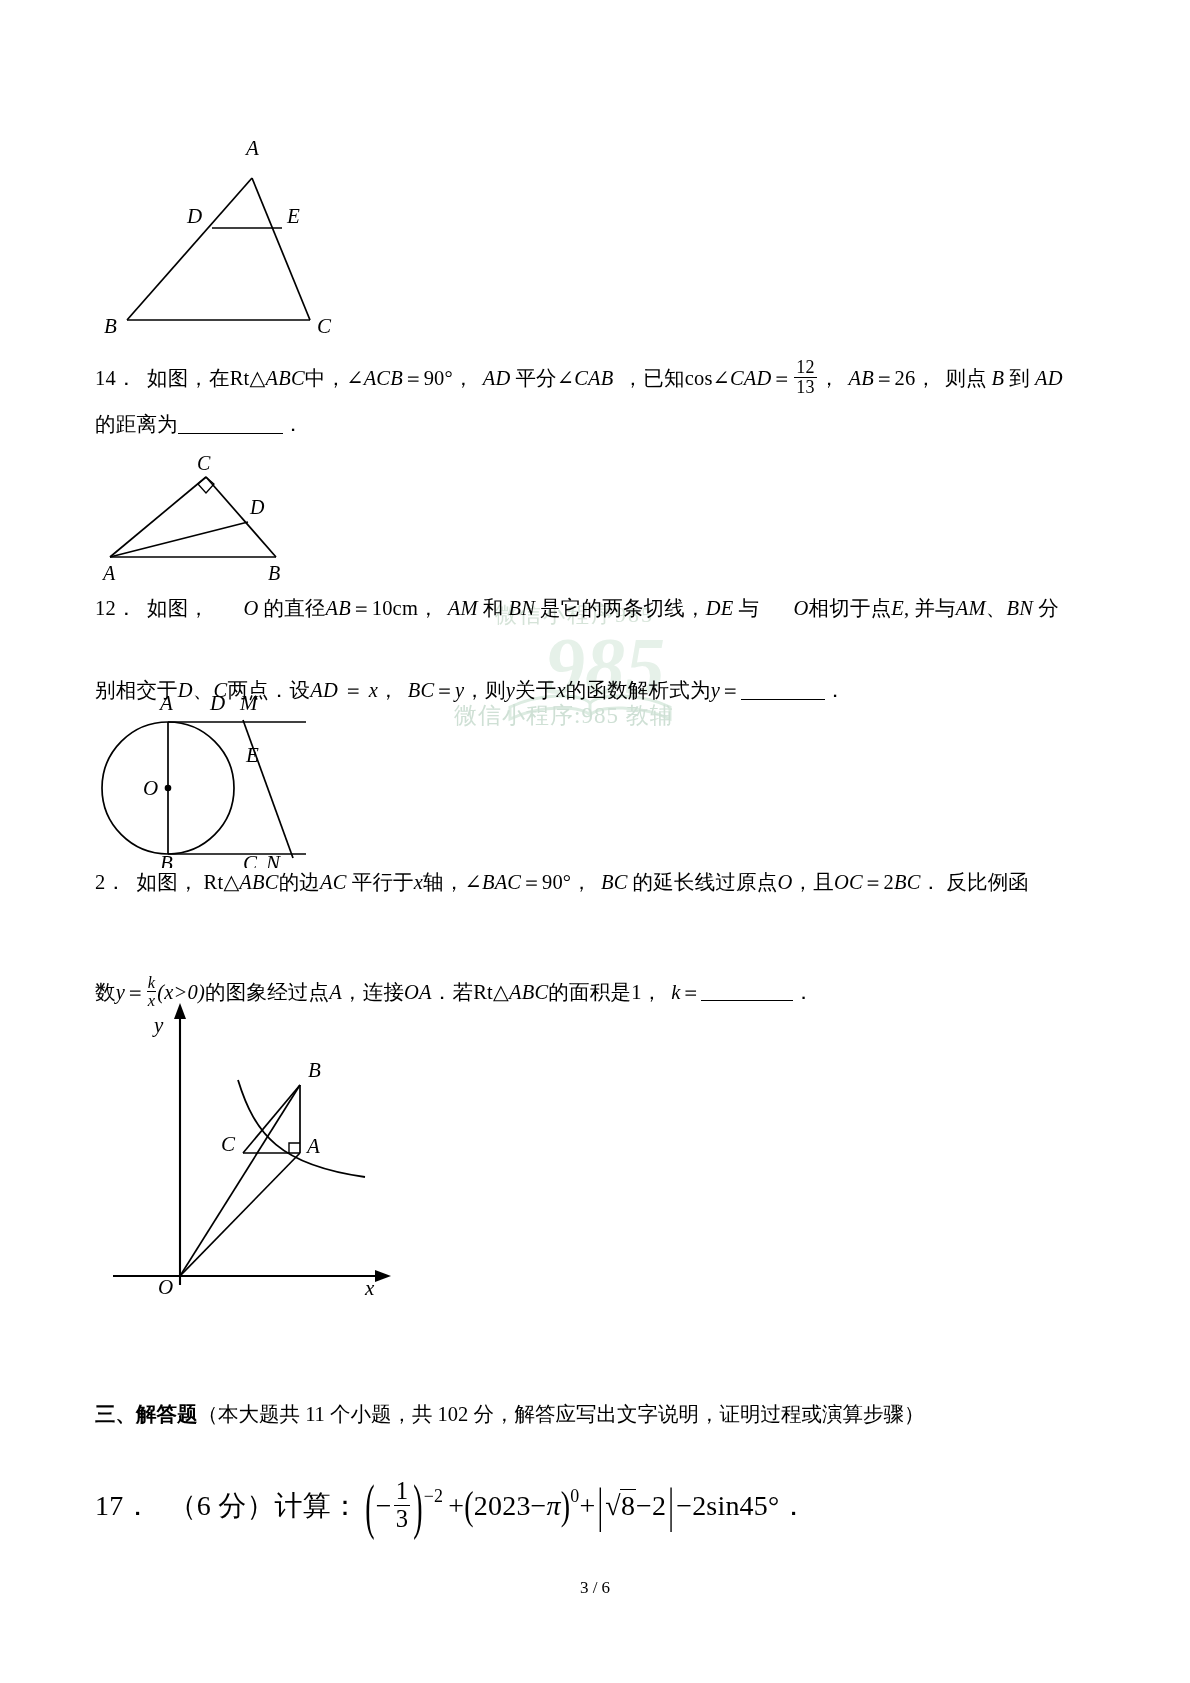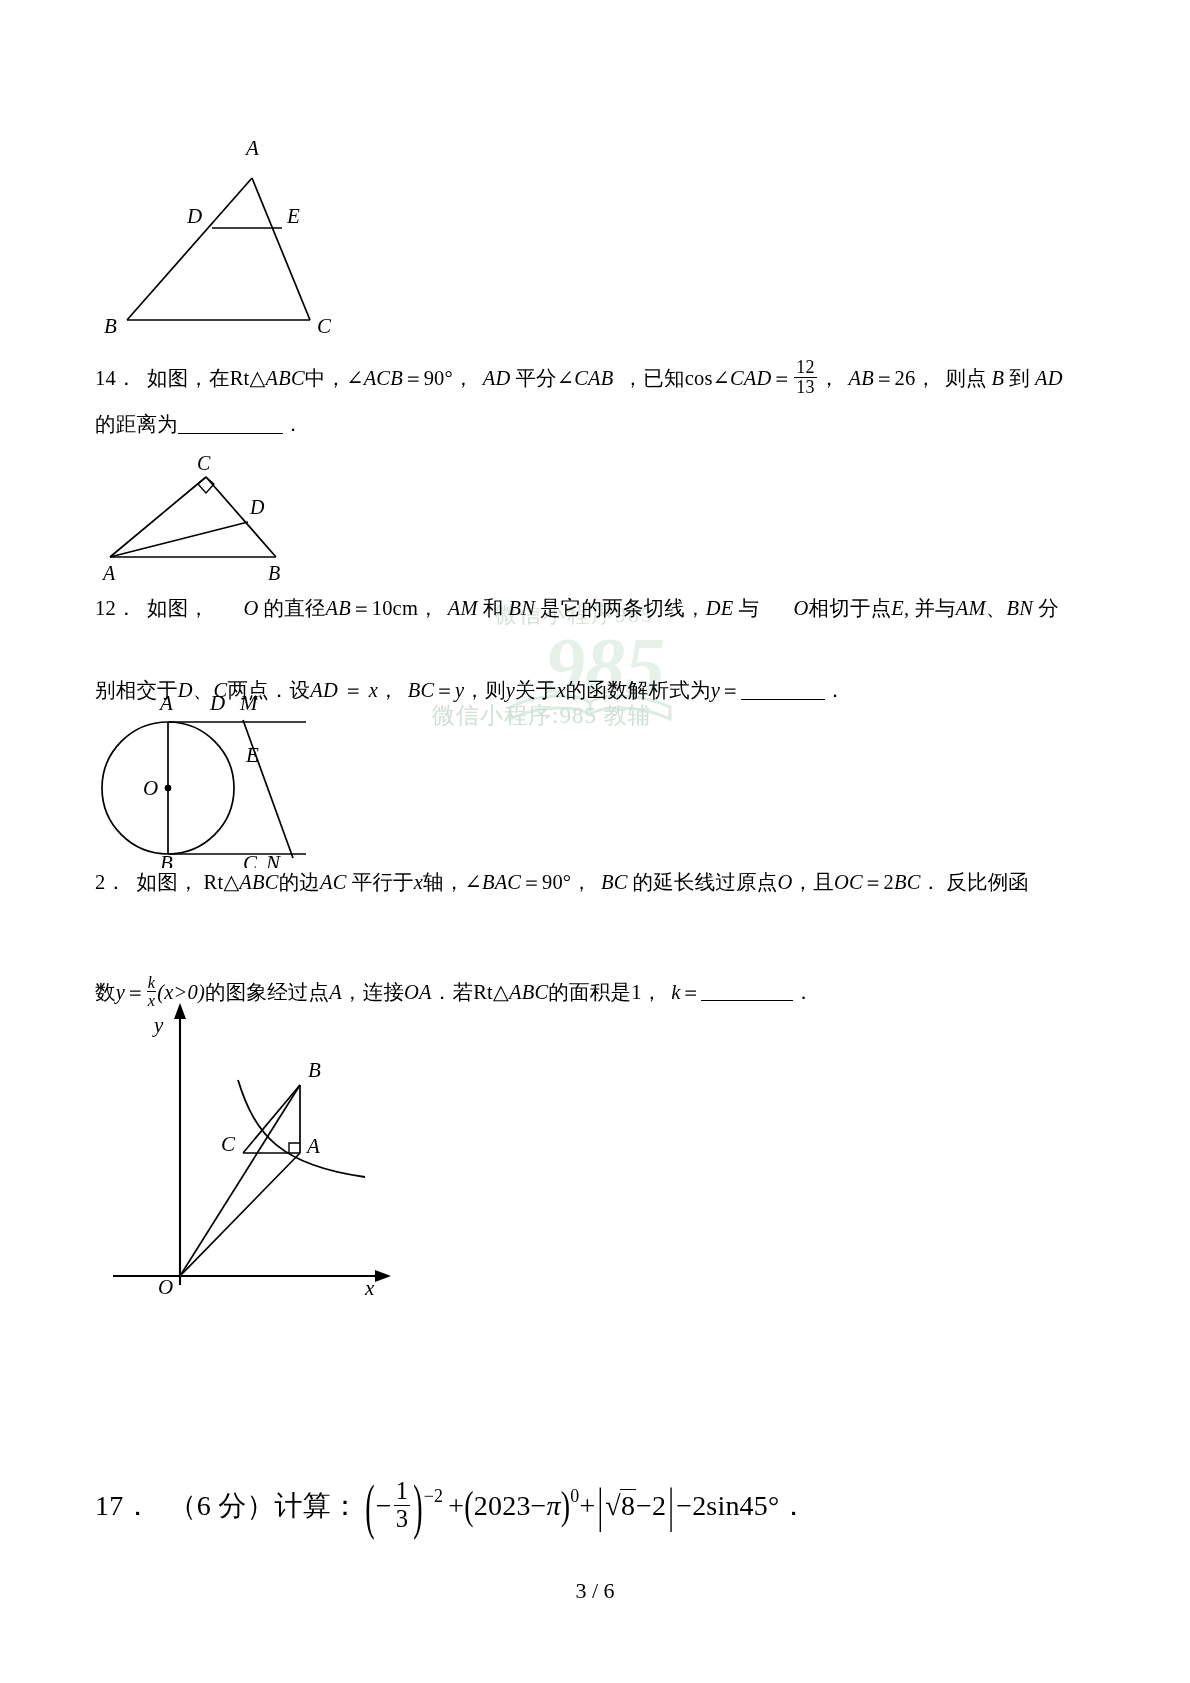--- a/index.html
+++ b/index.html
@@ -110,21 +110,21 @@
 
   .sect-head {
     position: absolute;
     font-size: 20.5px;
     white-space: nowrap;
   }
   .sect-head b { font-weight: bold; }
 
   .pagenum {
     position: absolute;
-    font-size: 22px;
+    font-size: 17px;
     left: 0;
     width: 1190px;
     text-align: center;
   }
 
   
   .wm {
     position: absolute;
     pointer-events: none;
     user-select: none;
@@ -149,21 +149,21 @@
   <div class="content">
 
     <div class="wm wm-top" style="left:495px; top:600px;">微信小程序985</div>
 
     <svg class="wm" style="left:470px; top:615px;" width="240" height="125" viewBox="0 0 240 125">
       <text x="75" y="78" font-family="Liberation Serif, serif" font-size="80" font-style="italic" font-weight="bold" fill="#e6f1e9">985</text>
       <path d="M40,92 C70,78 110,78 120,88 C130,78 170,78 200,92 L200,104 C170,90 130,90 120,100 C110,90 70,90 40,104 Z" fill="none" stroke="#ddece2" stroke-width="3"></path>
       <path d="M120,88 L120,100" stroke="#ddece2" stroke-width="3"></path>
     </svg>
 
-    <div class="wm wm-bottom" style="left:432px; top:700px;">微信小程序:985 教辅</div>
+    <div class="wm wm-bottom" style="left:454px; top:700px;">微信小程序:985 教辅</div>
 
     <figure style="position:absolute; left:95px; top:130px; width:260px; height:210px;">
       <svg width="260" height="210" viewBox="0 0 260 210">
         <g stroke="#000" stroke-width="1.7" fill="none">
           <path d="M157,48 L32,190"></path>
           <path d="M157,48 L215,190"></path>
           <path d="M32,190 L215,190"></path>
           <path d="M117,98 L187,98"></path>
         </g>
         <g font-family="Liberation Serif, serif" font-style="italic" font-size="21" fill="#000">
@@ -276,20 +276,23 @@
           <text x="59" y="37">y</text>
           <text x="213" y="82">B</text>
           <text x="212" y="158">A</text>
           <text x="126" y="156">C</text>
           <text x="63" y="299">O</text>
           <text x="270" y="300">x</text>
         </g>
       </svg>
     </figure>
 
+    <div class="sect-head" style="left:95px; top:1400px;">
+      <b>三、</b><b>解答题</b><span>（本大题共 11 个小题，共 102 分，解答应写出文字说明，证明过程或演算步骤）</span>
+    </div>
 
     <div class="qtext" style="left:95px; top:1478px; font-size:28px;">
       <span class="num">17</span><span class="num">．</span><span class="spw"></span><span>（6 分）</span><span>计算：</span><span class="spn"></span><span class="bigparen num">(</span><span class="num">−</span><span class="frac"><span class="nu num">1</span><span class="de num">3</span></span><span class="bigparen num">)</span><span class="supn">−2</span><span class="spn"></span><span class="num">+</span><span class="medparen num">(</span><span class="num">2023</span><span class="num">−</span><span class="it">π</span><span class="medparen num">)</span><span class="supn">0</span><span class="num">+</span><span class="absbar num">|</span><span class="radical"><span class="num">√</span><span class="rbody num">8</span></span><span class="num">−</span><span class="num">2</span><span class="absbar num">|</span><span class="num">−</span><span class="num">2</span><span class="num">sin</span><span class="num">45°</span><span>．</span>
     </div>
 
     <div class="pagenum" style="top:1578px;">3 / 6</div>
 
   </div>
 </div>
 

